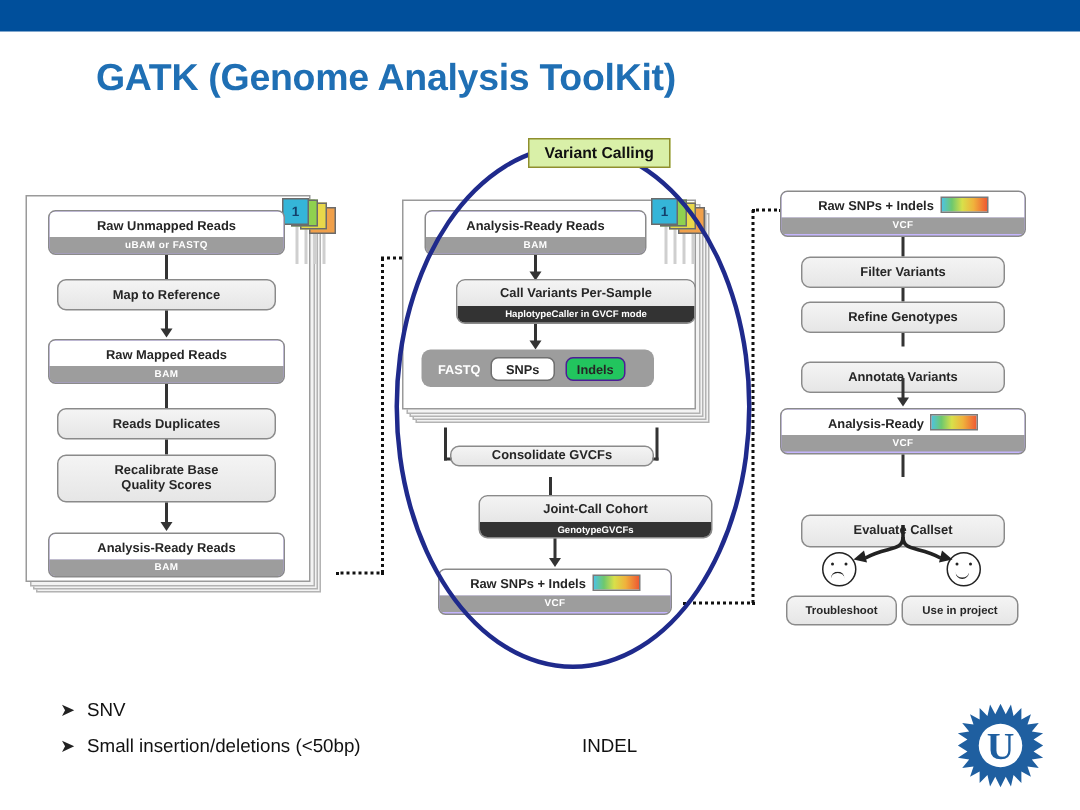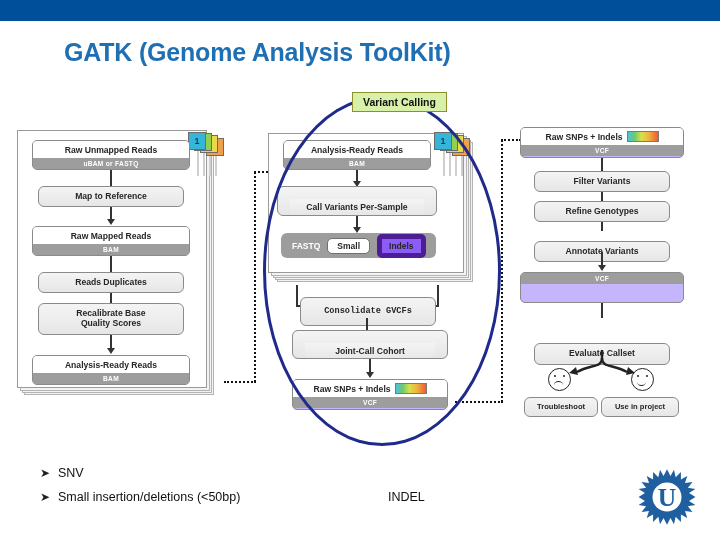--- a/index.html
+++ b/index.html
@@ -47,21 +47,21 @@
     position:absolute;
     border:1px solid #8a8a8a;
     border-radius:6px;
     background:linear-gradient(180deg,#f4f4f4 0%, #e6e6e6 100%);
     display:flex;align-items:center;justify-content:center;
     font-size:8.6px;font-weight:bold;color:#262626;
     text-align:center;line-height:1.15;
     box-sizing:border-box;
   }
   .pbox.hdr{ 
-    display:block;padding:12px;overflow:hidden;
+    display:block;padding:0;overflow:hidden;margin-left:27px;
   }
   .pbox.hdr .ptitle{
     display:flex;align-items:center;justify-content:center;
     height:17px;font-size:8.6px;font-weight:bold;color:#262626;
     background:linear-gradient(180deg,#f4f4f4 0%, #e6e6e6 100%);
   }
   .pbox.hdr .psub{
     display:flex;align-items:center;justify-content:center;
     height:12px;font-size:6.4px;font-weight:bold;color:#fff;
     background:#333333;white-space:nowrap;
@@ -223,28 +223,28 @@
   <div class="wsub">BAM</div>
 </div>
 <div class="arrow" style="left:356px;top:170px;height:12px;"></div>
 <div class="pbox hdr" style="left:277px;top:186px;width:160px;height:30px;">
   <div class="ptitle">Call Variants Per-Sample</div>
   <div class="psub">HaplotypeCaller in GVCF mode</div>
 </div>
 <div class="arrow" style="left:356px;top:216px;height:12px;"></div>
 <div style="position:absolute;left:281px;top:233px;width:155px;height:25px;background:#9d9d9d;border-radius:6px;display:flex;align-items:center;gap:7px;padding-left:11px;box-sizing:border-box;">
   <span style="font-size:8.5px;font-weight:bold;color:#fff;">FASTQ</span>
-  <span style="font-size:8.5px;font-weight:bold;color:#262626;background:#fff;border:1px solid #6f6f6f;border-radius:5px;padding:2px 9px;">Small</span>
-  <span style="font-size:8.5px;font-weight:bold;color:#262626;background:#8b5cf6;border:5px solid #4c1d95;border-radius:5px;padding:2px 7px;">Indels</span>
+  <span style="font-size:8.5px;font-weight:bold;color:#262626;background:#fff;border:1px solid #6f6f6f;border-radius:5px;padding:2px 9px;">SNPs</span>
+  <span style="font-size:8.5px;font-weight:bold;color:#262626;background:#22c55e;border:1px solid #4c1d95;border-radius:5px;padding:2px 7px;">Indels</span>
 </div>
 
 <div class="line" style="left:296px;top:285px;height:22px;"></div>
 <div class="line" style="left:437px;top:285px;height:22px;"></div>
 <div style="position:absolute;left:296px;top:305px;width:143px;height:2px;background:#333;"></div>
-<div class="pbox" style="left:300px;top:297px;width:136px;height:29px;font-family:Liberation Mono, monospace;">Consolidate GVCFs</div>
+<div class="pbox" style="left:300px;top:297px;width:136px;height:14px;">Consolidate GVCFs</div>
 <div class="line" style="left:366px;top:318px;height:12px;"></div>
 <div class="pbox hdr" style="left:292px;top:330px;width:156px;height:29px;">
   <div class="ptitle">Joint-Call Cohort</div>
   <div class="psub">GenotypeGVCFs</div>
 </div>
 <div class="arrow" style="left:369px;top:359px;height:14px;"></div>
 <div class="wbox" style="left:292px;top:379px;width:156px;height:31px;">
   <div class="wtitle">
     <span>Raw SNPs + Indels</span>
     <span class="rainbow"></span>
@@ -267,20 +267,24 @@
   <div class="wsub">VCF</div>
 </div>
 <div class="line" style="left:601px;top:158px;height:13px;"></div>
 <div class="pbox" style="left:534px;top:171px;width:136px;height:21px;">Filter Variants</div>
 <div class="line" style="left:601px;top:192px;height:9px;"></div>
 <div class="pbox" style="left:534px;top:201px;width:136px;height:21px;">Refine Genotypes</div>
 <div class="line" style="left:601px;top:222px;height:9px;"></div>
 <div class="pbox" style="left:534px;top:241px;width:136px;height:21px;">Annotate Variants</div>
 <div class="arrow" style="left:601px;top:252px;height:14px;"></div>
 <div class="wbox" style="left:520px;top:272px;width:164px;height:31px;">
+  <div class="wtitle">
+    <span>Analysis-Ready</span>
+    <span class="rainbow"></span>
+  </div>
   <div class="wsub">VCF</div>
 </div>
 <div class="line" style="left:601px;top:303px;height:15px;"></div>
 <div class="pbox" style="left:534px;top:343px;width:136px;height:22px;">Evaluate Callset</div>
 
 <svg style="position:absolute;left:545px;top:350px;width:120px;height:28px;" viewBox="0 0 120 28">
   <path d="M57,0 L57,8 C57,18 46,14 32,22" stroke="#222" stroke-width="2.4" fill="none"></path>
   <polygon points="33,25 24,23 31,17" fill="#222"></polygon>
   <path d="M57,8 C57,18 68,14 82,22" stroke="#222" stroke-width="2.4" fill="none"></path>
   <polygon points="81,25 90,23 83,17" fill="#222"></polygon>

